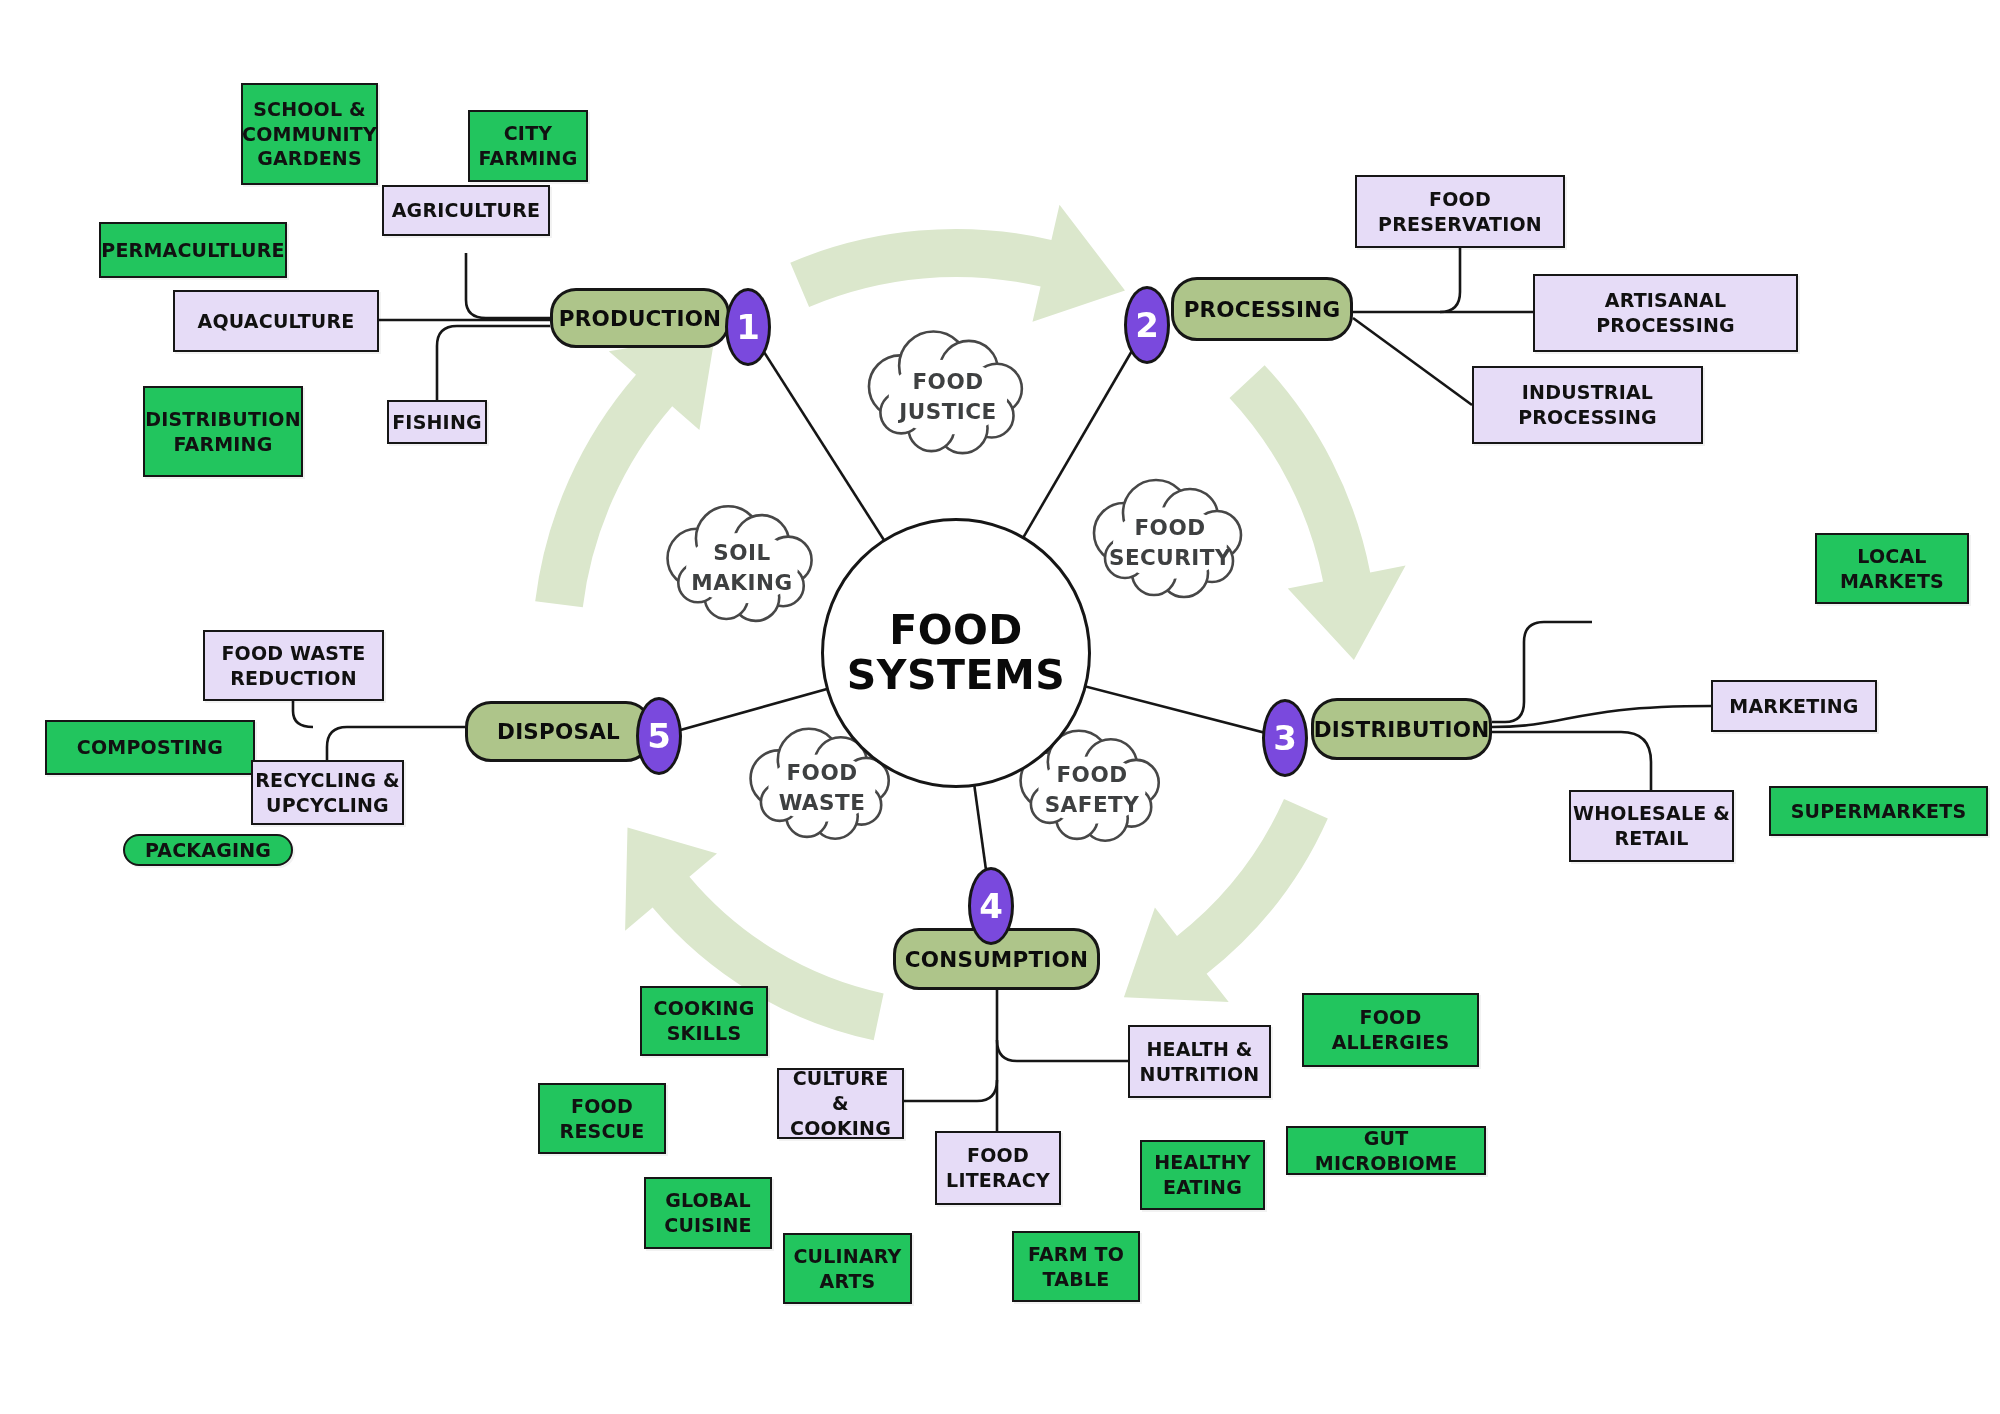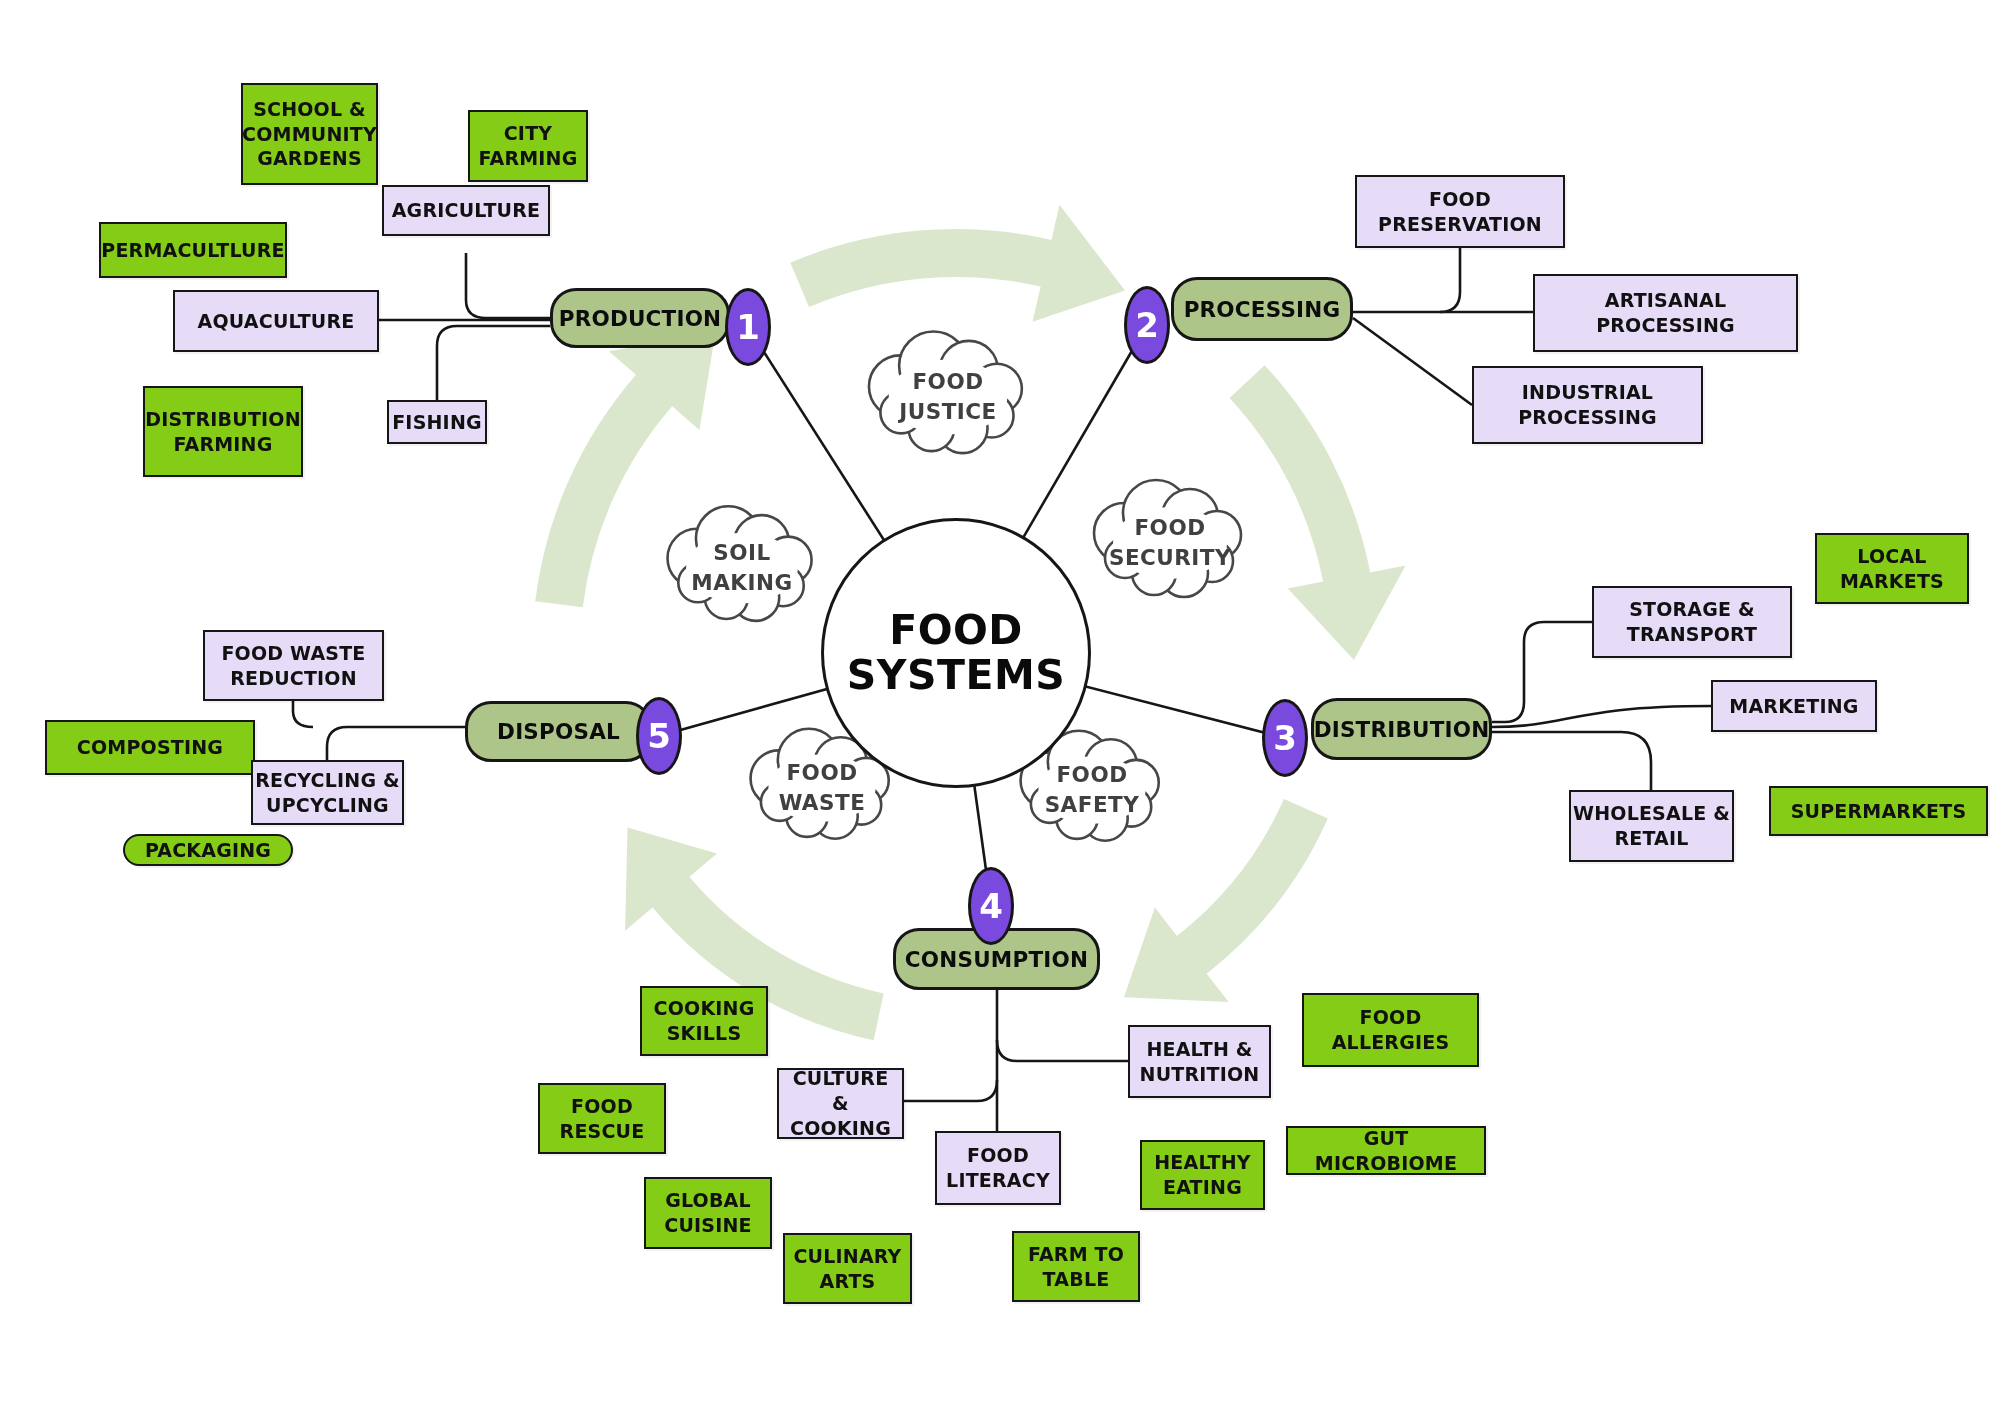--- a/index.html
+++ b/index.html
@@ -1,20 +1,20 @@
 <!DOCTYPE html>
 <html style="--green: #aec58a; --lav: #e6dcf7; --purple: #7a49dd; --arrow: #dbe7cc; --line: #161616; --cloudtext: #3e4041; --bg: #ffffff;"><head>
 <meta charset="utf-8">
 <style>
   html,body{margin:0;padding:0;background:#fff;}
   #canvas{position:relative;width:2000px;height:1414px;overflow:hidden;
           background:var(--bg,#fff);font-family:"DejaVu Sans","Liberation Sans",sans-serif;}
   #wires{position:absolute;left:0;top:0;}
   .bx{position:absolute;display:flex;align-items:center;justify-content:center;text-align:center;
-      border:2.5px solid var(--line,#161616);background:#84cc16;color:#111;font-weight:700;
+      border:2.5px solid var(--line,#161616);background:#22c55e;color:#111;font-weight:700;
       font-size:19px;line-height:1.3;letter-spacing:.2px;white-space:pre-line;box-sizing:border-box;
       box-shadow:2px 2px 0 rgba(0,0,0,.05);padding:2px;}
   .bx.lav{background:var(--lav,#e6dcf7);}
   .stage{position:absolute;display:flex;align-items:center;justify-content:center;text-align:center;
       border:3px solid var(--line,#161616);border-radius:26px;background:var(--green,#aec58a);
       color:#0c0c0c;font-weight:700;font-size:21.5px;letter-spacing:.2px;box-sizing:border-box;}
   .num{position:absolute;display:flex;align-items:center;justify-content:center;
       border:3px solid var(--line,#161616);border-radius:50%;background:var(--purple,#7a49dd);
       color:#fff;font-weight:700;font-size:34px;box-sizing:border-box;}
   .cloudtxt{position:absolute;display:flex;align-items:center;justify-content:center;text-align:center;
@@ -140,22 +140,20 @@
     <div class="bx" style="left: 143px; top: 386px; width: 160px; height: 91px;">DISTRIBUTION
 FARMING</div>
     <div class="bx lav" style="left: 1355px; top: 175px; width: 210px; height: 73px;">FOOD
 PRESERVATION</div>
     <div class="bx lav" style="left: 1533px; top: 274px; width: 265px; height: 78px;">ARTISANAL
 PROCESSING</div>
     <div class="bx lav" style="left: 1472px; top: 366px; width: 231px; height: 78px;">INDUSTRIAL
 PROCESSING</div>
     <div class="bx" style="left: 1815px; top: 533px; width: 154px; height: 71px;">LOCAL
 MARKETS</div>
-    <div class="bx lav" style="left: 1592px; top: 586px; width: 200px; height: 72px;">STORAGE &amp;
-TRANSPORT</div>
     <div class="bx lav" style="left: 1711px; top: 680px; width: 166px; height: 52px;">MARKETING</div>
     <div class="bx lav" style="left: 1569px; top: 790px; width: 165px; height: 72px;">WHOLESALE &amp;
 RETAIL</div>
     <div class="bx" style="left: 1769px; top: 786px; width: 219px; height: 50px;">SUPERMARKETS</div>
     <div class="bx lav" style="left: 203px; top: 630px; width: 181px; height: 71px;">FOOD WASTE
 REDUCTION</div>
     <div class="bx" style="left: 45px; top: 720px; width: 210px; height: 55px;">COMPOSTING</div>
     <div class="bx lav" style="left: 251px; top: 760px; width: 153px; height: 65px;">RECYCLING &amp;
 UPCYCLING</div>
     <div class="bx" style="left: 123px; top: 834px; width: 170px; height: 32px; border-radius: 20px;">PACKAGING</div>

